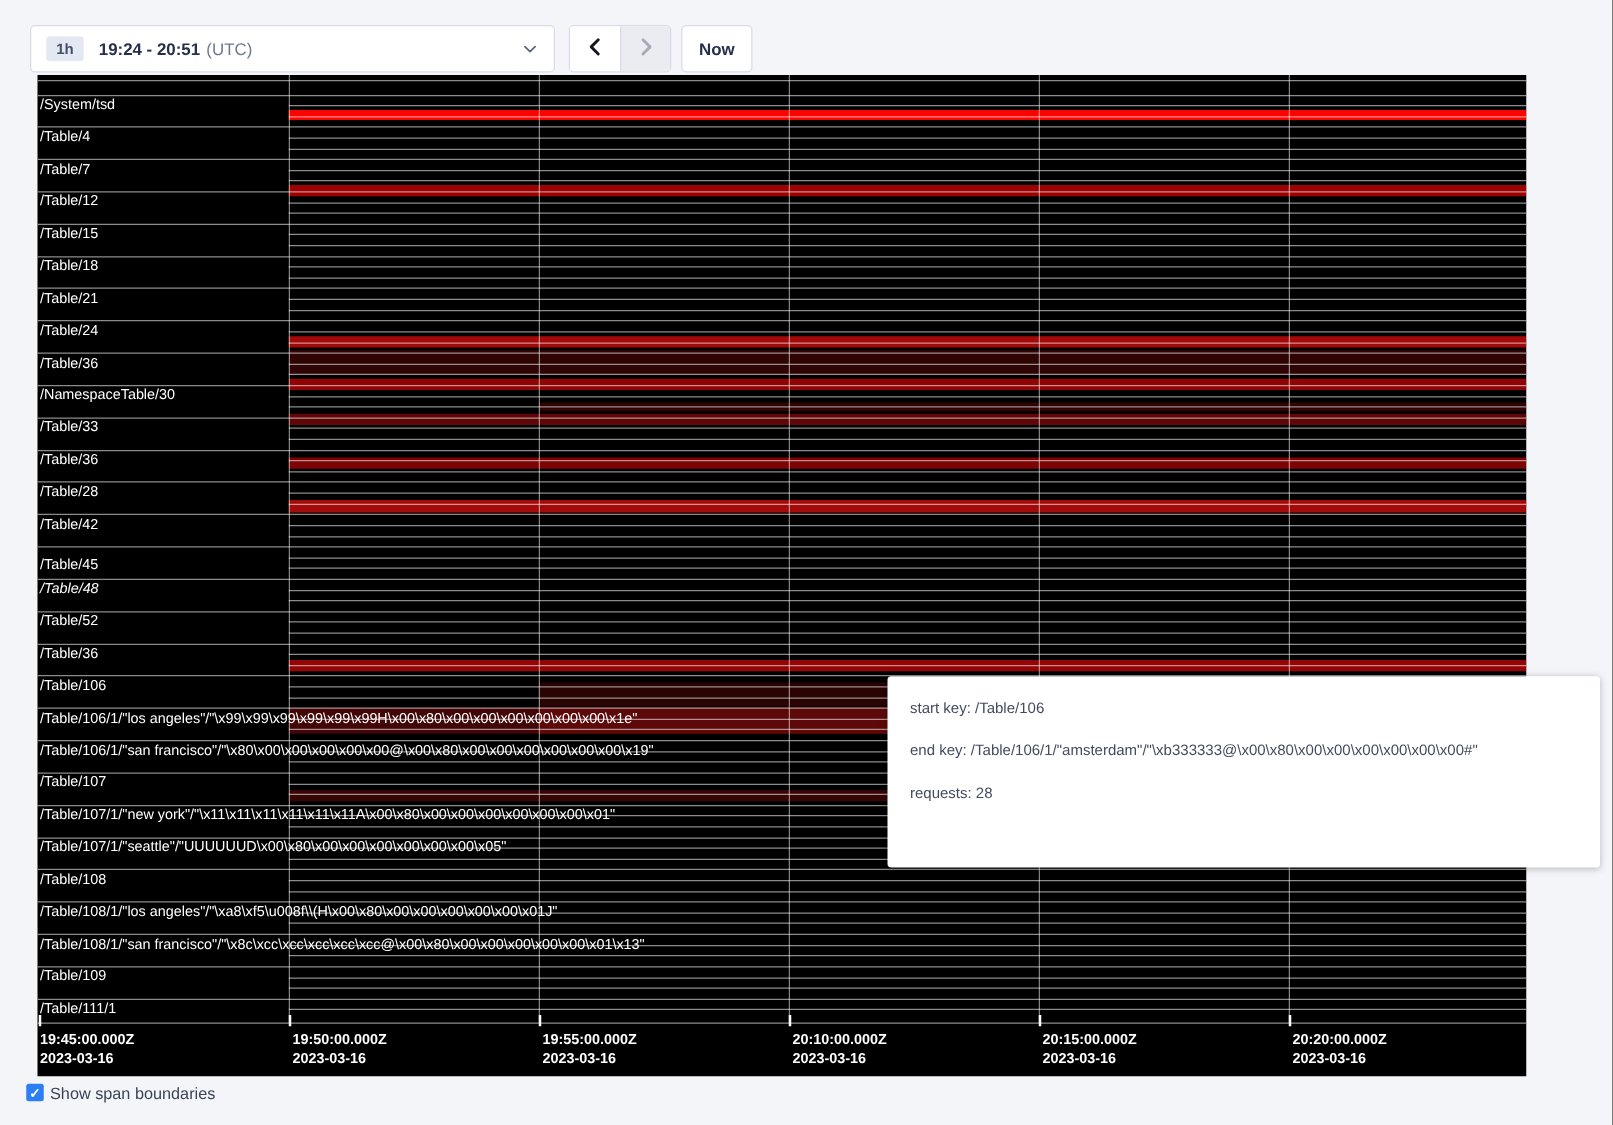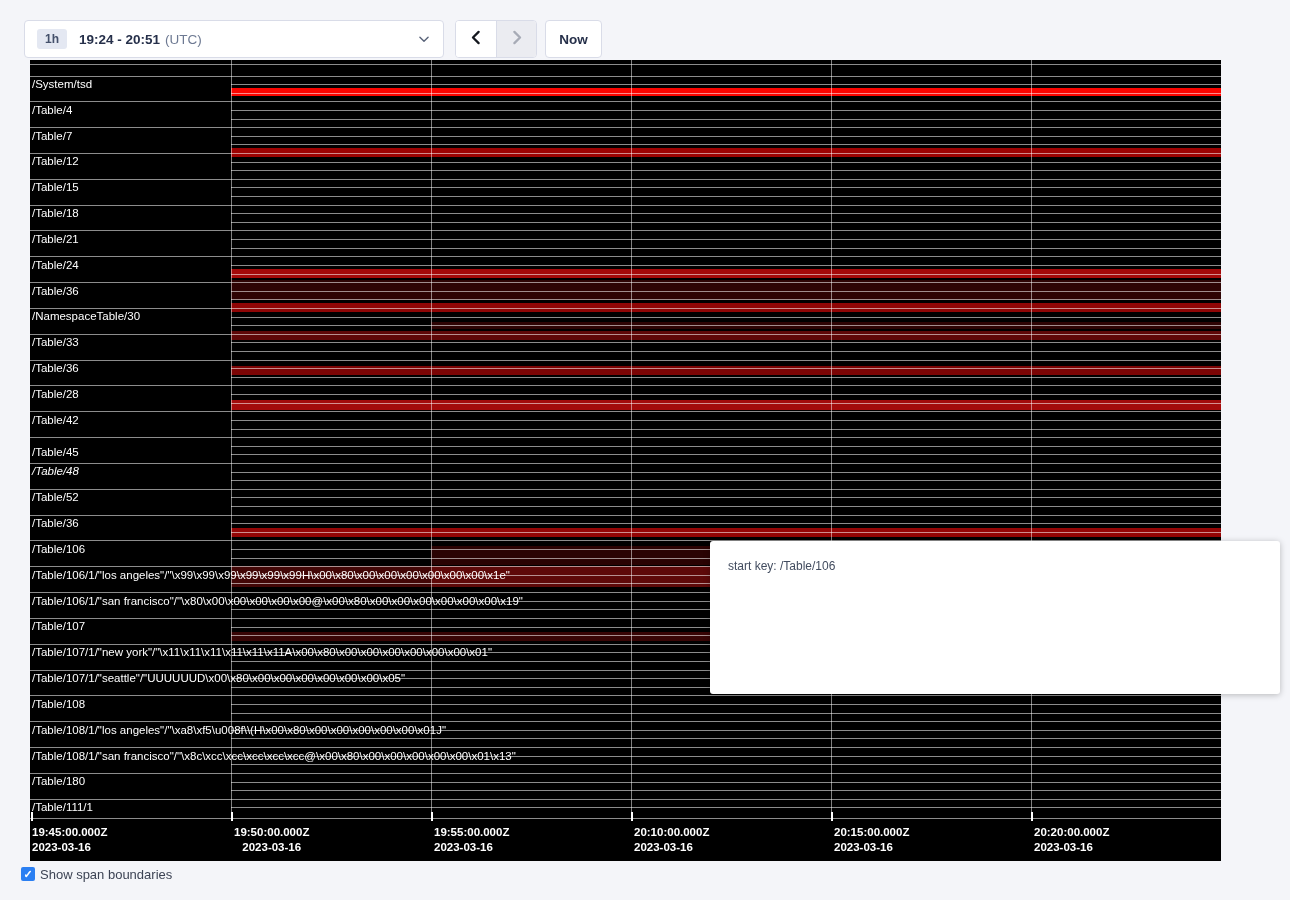--- a/index.html
+++ b/index.html
@@ -244,31 +244,31 @@
       <div class="row-label" style="top: 457.11px;">/Table/36</div>
       <div class="row-label" style="top: 482.94px;">/Table/106</div>
       <div class="row-label" style="top: 508.77px;">/Table/106/1/"los angeles"/"\x99\x99\x99\x99\x99\x99H\x00\x80\x00\x00\x00\x00\x00\x00\x1e"</div>
       <div class="row-label" style="top: 534.6px;">/Table/106/1/"san francisco"/"\x80\x00\x00\x00\x00\x00@\x00\x80\x00\x00\x00\x00\x00\x00\x19"</div>
       <div class="row-label" style="top: 560.43px;">/Table/107</div>
       <div class="row-label" style="top: 586.26px;">/Table/107/1/"new york"/"\x11\x11\x11\x11\x11\x11A\x00\x80\x00\x00\x00\x00\x00\x00\x01"</div>
       <div class="row-label" style="top: 612.09px;">/Table/107/1/"seattle"/"UUUUUUD\x00\x80\x00\x00\x00\x00\x00\x00\x05"</div>
       <div class="row-label" style="top: 637.92px;">/Table/108</div>
       <div class="row-label" style="top: 663.75px;">/Table/108/1/"los angeles"/"\xa8\xf5\u008f\\(H\x00\x80\x00\x00\x00\x00\x00\x01J"</div>
       <div class="row-label" style="top: 689.58px;">/Table/108/1/"san francisco"/"\x8c\xcc\xcc\xcc\xcc\xcc@\x00\x80\x00\x00\x00\x00\x00\x01\x13"</div>
-      <div class="row-label" style="top: 715.41px;">/Table/180</div>
+      <div class="row-label" style="top: 715.41px;">/Table/109</div>
       <div class="row-label" style="top: 741.24px;">/Table/111/1</div>
     </div>
   <div id="axis">
       <div class="tick" style="left: 1px; top: 752px;"></div>
       <div class="axis-label" style="left: 2px; top: 765px;">
         <div>19:45:00.000Z</div>
         <div>2023-03-16</div>
       </div>
       <div class="tick" style="left: 201px; top: 752px;"></div>
-      <div class="axis-label" style="left: 204px; top: 765px; text-align: center;">
+      <div class="axis-label" style="left: 204px; top: 765px;">
         <div>19:50:00.000Z</div>
         <div>2023-03-16</div>
       </div>
       <div class="tick" style="left: 401px; top: 752px;"></div>
       <div class="axis-label" style="left: 404px; top: 765px;">
         <div>19:55:00.000Z</div>
         <div>2023-03-16</div>
       </div>
       <div class="tick" style="left: 601px; top: 752px;"></div>
       <div class="axis-label" style="left: 604px; top: 765px;">
@@ -283,18 +283,20 @@
       <div class="tick" style="left: 1001px; top: 752px;"></div>
       <div class="axis-label" style="left: 1004px; top: 765px;">
         <div>20:20:00.000Z</div>
         <div>2023-03-16</div>
       </div>
     </div>
 </div>
 
 <div class="abs kv-tooltip">
   <div class="tip-line">start key: /Table/106</div>
+  <div class="tip-line">end key: /Table/106/1/"amsterdam"/"\xb333333@\x00\x80\x00\x00\x00\x00\x00\x00#"</div>
+  <div class="tip-line">requests: 28</div>
 </div>
 
 <div class="abs footer-row">
   <span class="checkbox">✓</span>
   <span class="checkbox-label">Show span boundaries</span>
 </div>
 
 </body></html>

